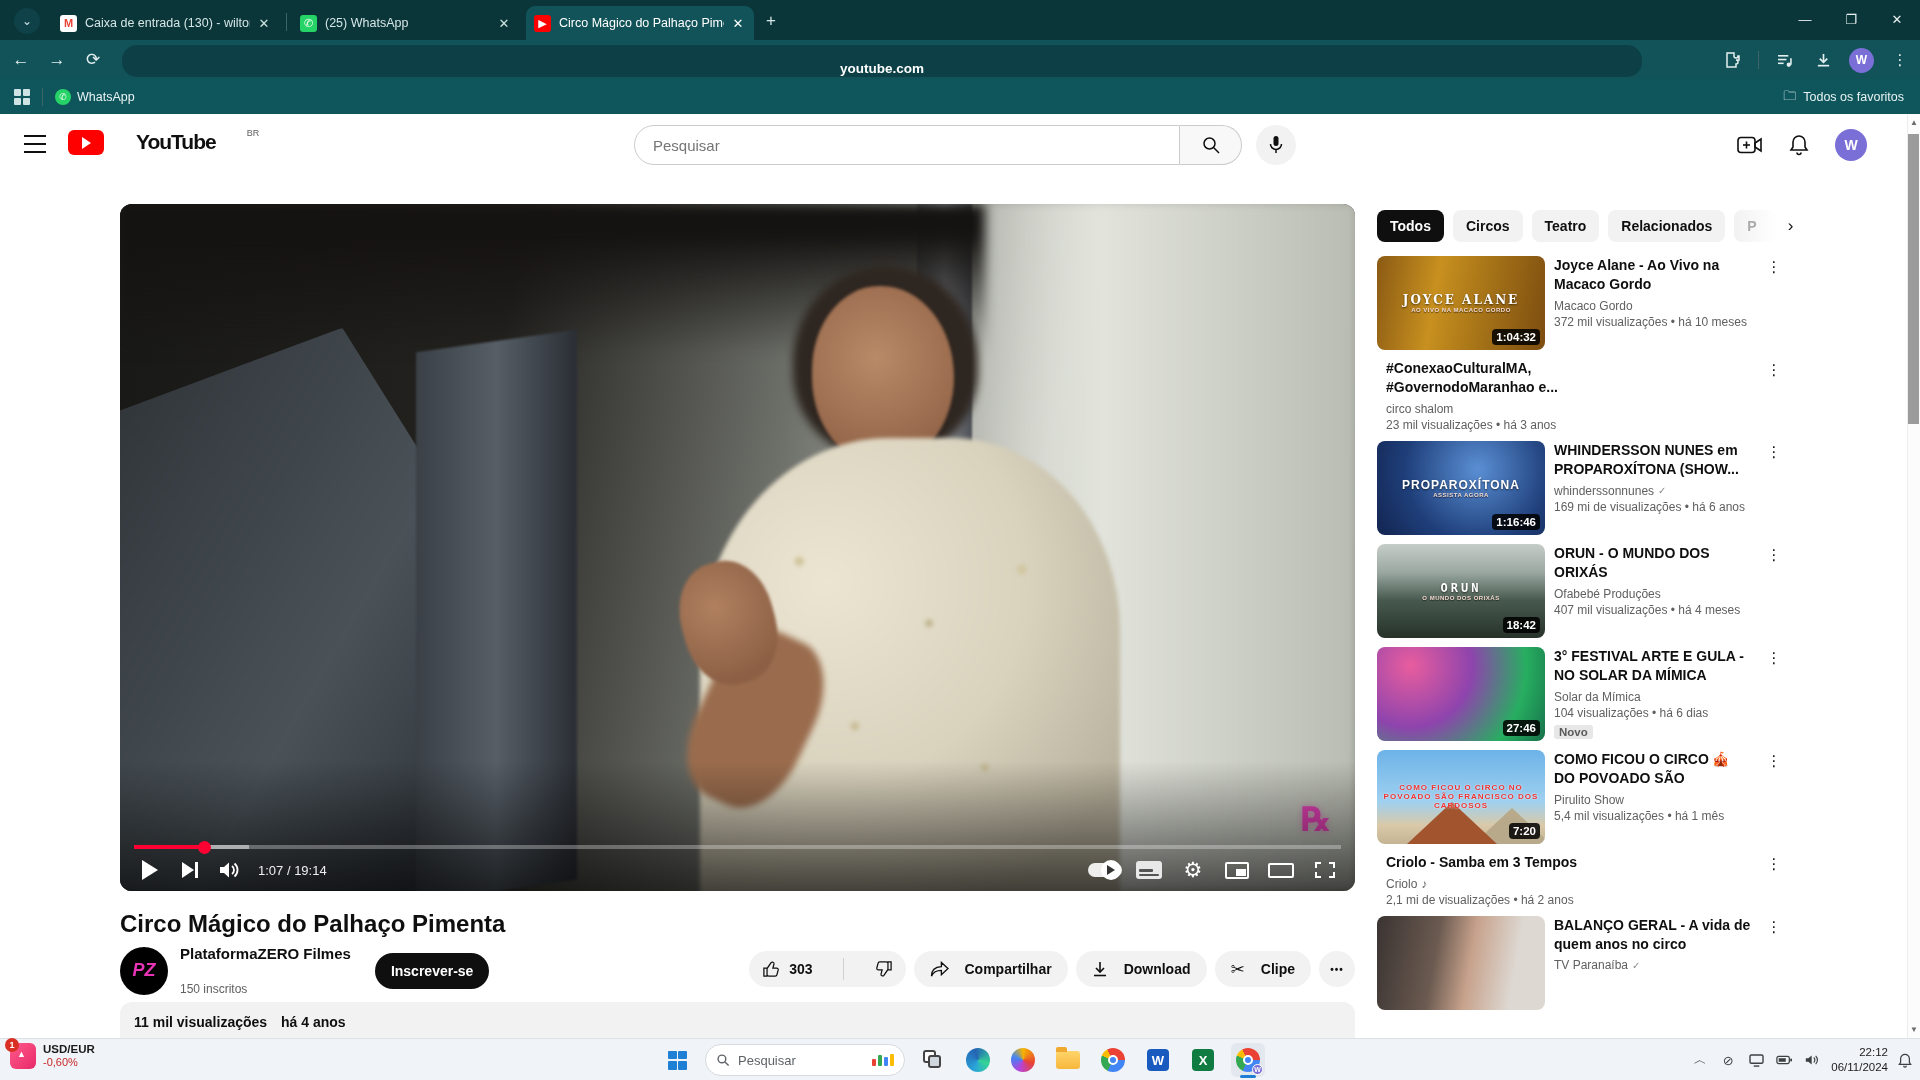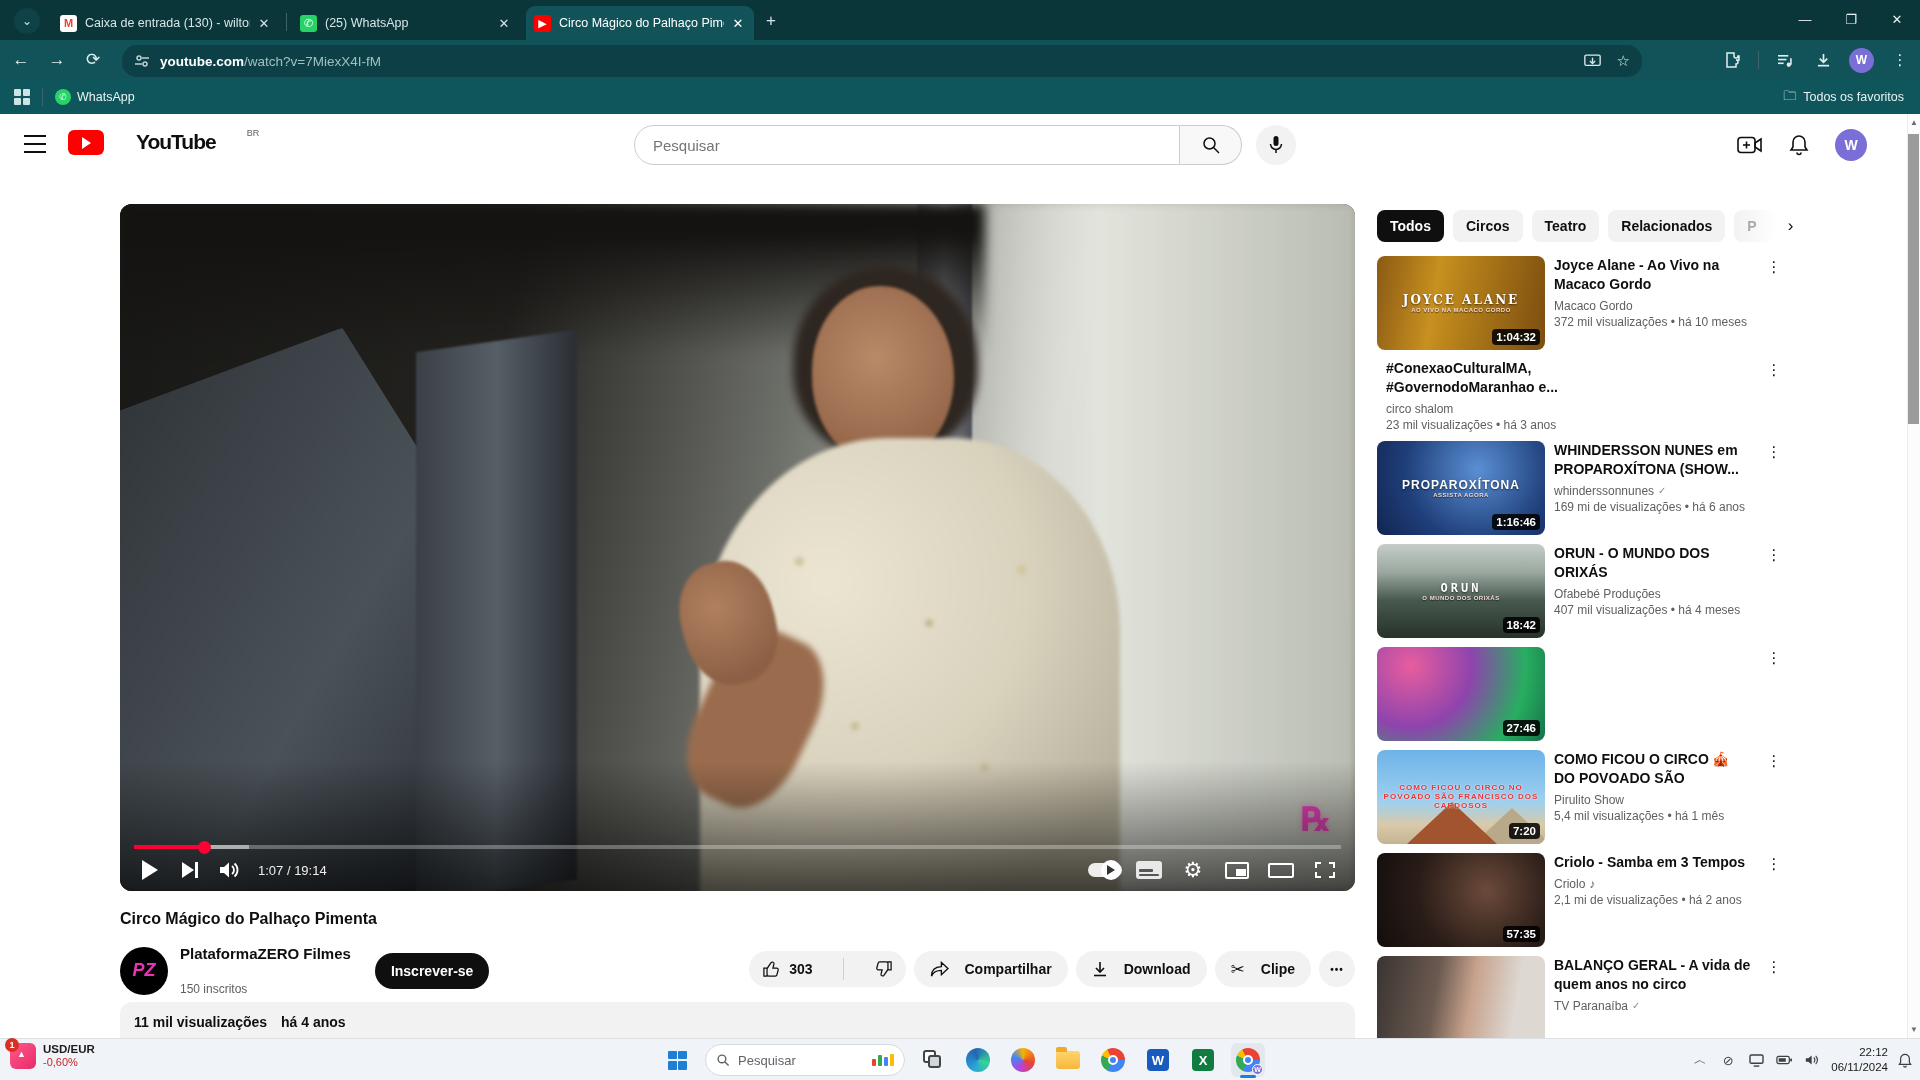--- a/index.html
+++ b/index.html
@@ -18,21 +18,21 @@
   .tab .tab-title { white-space:nowrap; overflow:hidden; flex:1; }
   .tab .tab-close { width:16px; height:16px; margin-left:6px; border-radius:50%; display:flex; align-items:center; justify-content:center; font-size:13px; color:#cfe3e4; }
   .tab.active .tab-close{ color:#fff; }
   .tab-divider{ position:absolute; top:13px; width:1px; height:18px; background:#3d6468; }
   .newtab-btn { position:absolute; left:760px; top:10px; width:22px; height:22px; color:#d5e6e7; font-size:17px; display:flex; align-items:center; justify-content:center; }
   .wincontrols { position:absolute; top:0; right:0; height:38px; display:flex; }
   .wincontrols span { width:46px; height:38px; display:flex; align-items:center; justify-content:center; color:#e8f1f1; font-size:13px; }
 
   .toolbar { position:absolute; top:40px; left:0; width:1920px; height:39px; background:#115359; display:flex; align-items:center; }
   .navbtn { width:30px; height:30px; display:flex; align-items:center; justify-content:center; color:#e4efef; font-size:17px; margin-left:6px; }
-  .urlbar { position:absolute; left:122px; top:5px; width:1520px; height:30px; border-radius:15px; background:#0c4046; display:flex; align-items:center; padding:16px 12px; color:#fff; }
+  .urlbar { position:absolute; left:122px; top:5px; width:1520px; height:30px; border-radius:15px; background:#0c4046; display:flex; align-items:center; padding:16px 12px; color:#fff;flex-direction:column; }
   .tune-icon { width:16px; height:16px; margin-right:10px; opacity:.85; }
   .url-domain { font-size:13.5px; font-weight:bold; color:#fff; }
   .url-path { font-size:13.5px; color:#9fc0c3; }
   .urlbar-right { margin-left:auto; display:flex; gap:16px; align-items:center; color:#dcebeb; }
   .toolbar-right { position:absolute; right:8px; top:5px; display:flex; gap:14px; align-items:center; height:30px; }
   .toolbar-right .tb-icon { color:#e4efef; font-size:15px; display:flex; align-items:center; justify-content:center; width:24px; height:24px; }
   .tb-sep { width:1px; height:18px; background:#3d6468; }
   .avatar-sm { width:25px; height:25px; border-radius:50%; background:#7a6fd6; color:#fff; font-size:12px; font-weight:bold; display:flex; align-items:center; justify-content:center; }
 
   .bookmarks { position:absolute; top:79px; left:0; width:1920px; height:35px; background:#0f565c; display:flex; align-items:center; color:#e9f3f3; font-size:12.5px; }
@@ -108,21 +108,21 @@
   .mini-glyph i { position:absolute; right:1px; bottom:1px; width:10px; height:7px; background:#fff; }
   .theater-glyph { width:26px; height:15px; border:2px solid #fff; border-radius:2px; }
   .fs-glyph { width:20px; height:16px; position:relative; }
   .fs-glyph i { position:absolute; width:6px; height:6px; border:2px solid #fff; }
   .fs-glyph i:nth-child(1){left:0;top:0;border-right:none;border-bottom:none;}
   .fs-glyph i:nth-child(2){right:0;top:0;border-left:none;border-bottom:none;}
   .fs-glyph i:nth-child(3){left:0;bottom:0;border-right:none;border-top:none;}
   .fs-glyph i:nth-child(4){right:0;bottom:0;border-left:none;border-top:none;}
 
   
-  .v-title { position:absolute; left:120px; top:796px; font-size:16px; font-weight:bold; color:#0f0f0f; }
+  .v-title { position:absolute; left:120px; top:796px; font-size:24px; font-weight:bold; color:#0f0f0f; }
   .channel-row { position:absolute; left:120px; top:831px; display:flex; align-items:center; }
   .ch-avatar { width:48px; height:48px; border-radius:50%; background:#000; color:#e834b5; display:flex; align-items:center; justify-content:center; font-weight:bold; font-size:18px; font-style:italic; }
   .ch-meta { margin-left:12px; }
   .ch-name { font-size:15px; font-weight:bold; color:#0f0f0f; }
   .ch-subs { font-size:12px; color:#606060; margin-top:20px; }
   .subscribe-btn { margin-left:24px; height:36px; padding:0 16px; border-radius:18px; background:#0f0f0f; color:#fff; font-size:14px; font-weight:bold; display:flex; align-items:center; }
   .actions { position:absolute; right:565px; top:837px; display:flex; gap:8px; align-items:center; }
   .pill { height:36px; background:#f2f2f2; border-radius:18px; display:flex; align-items:center; padding:0 16px; font-size:14px; font-weight:bold; color:#0f0f0f; gap:16px; }
   .likebar { padding:0; }
   .likebar .seg { display:flex; align-items:center; gap:8px; padding:0 14px; height:100%; }
@@ -551,20 +551,29 @@
       </div>
       <div class="vkebab">⋮</div>
     </div>
 
     <div class="vitem">
       <div class="vthumb th5">
         <div class="vthumb-text"></div>
         <div class="vthumb-sub"></div>
         <span class="vdur">27:46</span>
       </div>
+      <div class="vinfo">
+        <div class="vtitle">3° FESTIVAL ARTE E GULA - NO SOLAR DA MÍMICA</div>
+        <div class="vchan">
+            <span class="vchan-name">Solar da Mímica</span>
+            <span class="vbadge-icon"></span>
+          </div>
+        <div class="vmeta">104 visualizações  • há 6 dias</div>
+        <span class="vnew">Novo</span>
+      </div>
       <div class="vkebab">⋮</div>
     </div>
 
     <div class="vitem">
       <div class="vthumb th6">
         <div class="vthumb-text">COMO FICOU O CIRCO NO POVOADO SÃO FRANCISCO DOS CARDOSOS</div>
         <div class="vthumb-sub"></div>
         <span class="vdur">7:20</span>
       </div>
       <div class="vinfo">
@@ -573,25 +582,20 @@
             <span class="vchan-name">Pirulito Show</span>
             <span class="vbadge-icon"></span>
           </div>
         <div class="vmeta">5,4 mil visualizações  • há 1 mês</div>
 
       </div>
       <div class="vkebab">⋮</div>
     </div>
 
     <div class="vitem">
-      <div class="vthumb th7">
-        <div class="vthumb-text"></div>
-        <div class="vthumb-sub"></div>
-        <span class="vdur">57:35</span>
-      </div>
       <div class="vinfo">
         <div class="vtitle">Criolo - Samba em 3 Tempos</div>
         <div class="vchan">
             <span class="vchan-name">Criolo</span>
             <span class="vbadge-icon">♪</span>
           </div>
         <div class="vmeta">2,1 mi de visualizações  • há 2 anos</div>
 
       </div>
       <div class="vkebab">⋮</div>

